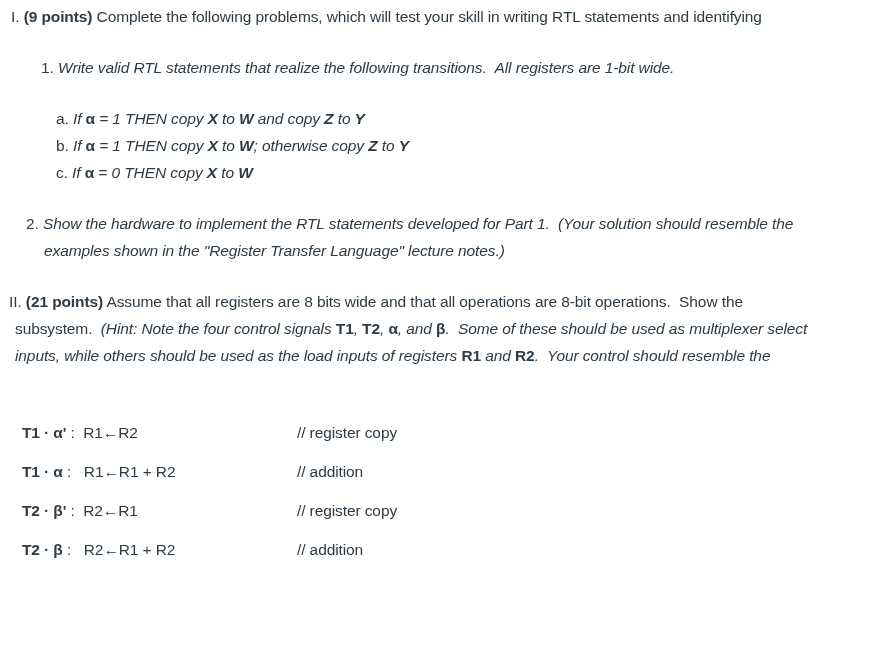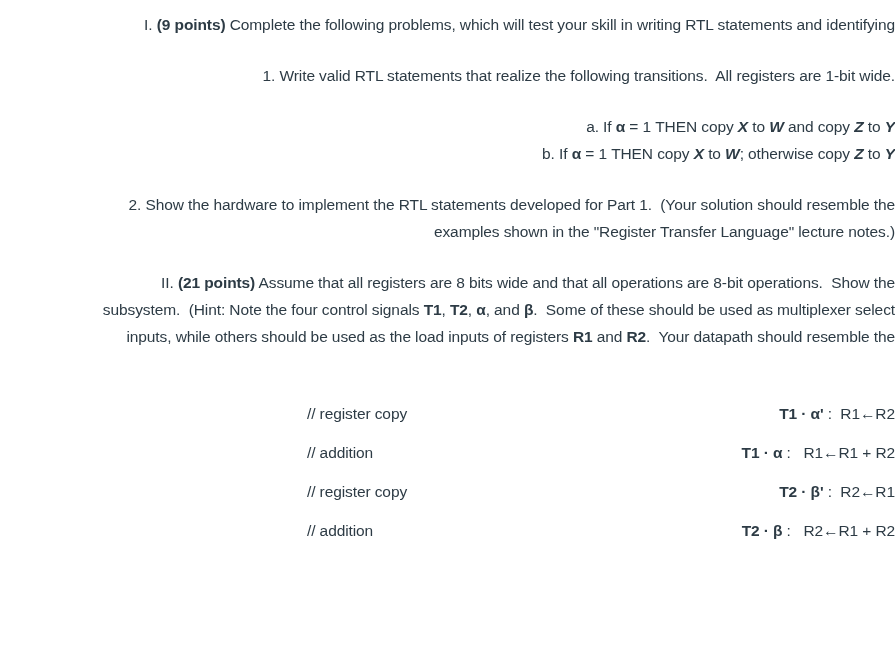--- a/index.html
+++ b/index.html
@@ -10,81 +10,81 @@
   body {
     width: 895px;
     height: 665px;
     overflow: hidden;
     font-family: "Liberation Sans", "DejaVu Sans", sans-serif;
     font-size: 15.5px;
     letter-spacing: -0.1px;
     color: #2D3B45;
   }
   #doc {
-    padding-top: 11px;
-    text-align: right;
+    padding-top: 3px;
   }
   .block { margin-top: 24px; }
   .block:first-child { margin-top: 0; }
   .block.kind-rtl { margin-top: 50px; }
 
   .line {
     line-height: 27px;
     white-space: pre;
     position: relative;
   }
   .kind-rtl .line { margin-bottom: 12px; }
   .kind-rtl .line:last-child { margin-bottom: 0; }
 
   .seg { white-space: pre; }
   .s-r { font-weight: normal; font-style: normal; }
   .s-b { font-weight: bold;   font-style: normal; }
-  .s-i { font-weight: normal; }
+  .s-i { font-weight: normal; font-style: italic; }
   .s-bi{ font-weight: bold;   font-style: italic; }
 
   
   .ind-i1-first { margin-left: 11px; }
   .ind-i2-first { margin-left: 9px; }
   .ind-i-wrap   { margin-left: 15px; }
   .ind-n1-first { margin-left: 41px; }
   .ind-n2-first { margin-left: 26px; }
   .ind-n-wrap   { margin-left: 44px; }
   .ind-alpha    { margin-left: 56px; }
   .ind-rtl      { margin-left: 22px; }
 
   .comment {
     position: absolute;
-    left: 285px; 
+    left: 275px; 
     top: 0;
     font-weight: normal;
     font-style: normal;
   }
 </style>
 </head>
 <body style="background: rgb(255, 255, 255); color: rgb(45, 59, 69);">
 
 <main id="doc">
     <section class="block kind-para">
       <div class="line ind-i1-first"><span class="seg s-r">I. </span><span class="seg s-b">(9 points)</span><span class="seg s-r"> Complete the following problems, which will test your skill in writing RTL statements and identifying</span></div>
     </section>
     <section class="block kind-para">
       <div class="line ind-n1-first"><span class="seg s-r">1. </span><span class="seg s-i">Write valid RTL statements that realize the following transitions.  All registers are 1-bit wide.</span></div>
     </section>
     <section class="block kind-para">
       <div class="line ind-alpha"><span class="seg s-r">a. </span><span class="seg s-i">If </span><span class="seg s-b">α</span><span class="seg s-i"> = 1 THEN copy </span><span class="seg s-bi">X</span><span class="seg s-i"> to </span><span class="seg s-bi">W</span><span class="seg s-i"> and copy </span><span class="seg s-bi">Z</span><span class="seg s-i"> to </span><span class="seg s-bi">Y</span></div>
       <div class="line ind-alpha"><span class="seg s-r">b. </span><span class="seg s-i">If </span><span class="seg s-b">α</span><span class="seg s-i"> = 1 THEN copy </span><span class="seg s-bi">X</span><span class="seg s-i"> to </span><span class="seg s-bi">W</span><span class="seg s-i">; otherwise copy </span><span class="seg s-bi">Z</span><span class="seg s-i"> to </span><span class="seg s-bi">Y</span></div>
+      <div class="line ind-alpha"><span class="seg s-r">c. </span><span class="seg s-i">If </span><span class="seg s-b">α</span><span class="seg s-i"> = 0 THEN copy </span><span class="seg s-bi">X</span><span class="seg s-i"> to </span><span class="seg s-bi">W</span></div>
     </section>
     <section class="block kind-para">
       <div class="line ind-n2-first"><span class="seg s-r">2. </span><span class="seg s-i">Show the hardware to implement the RTL statements developed for Part 1.  (Your solution should resemble the</span></div>
       <div class="line ind-n-wrap"><span class="seg s-i">examples shown in the "Register Transfer Language" lecture notes.)</span></div>
     </section>
     <section class="block kind-para">
       <div class="line ind-i2-first"><span class="seg s-r">II. </span><span class="seg s-b">(21 points)</span><span class="seg s-r"> Assume that all registers are 8 bits wide and that all operations are 8-bit operations.  Show the</span></div>
       <div class="line ind-i-wrap"><span class="seg s-r">subsystem.  </span><span class="seg s-i">(Hint: Note the four control signals </span><span class="seg s-b">T1</span><span class="seg s-i">, </span><span class="seg s-b">T2</span><span class="seg s-i">, </span><span class="seg s-b">α</span><span class="seg s-i">, and </span><span class="seg s-b">β</span><span class="seg s-i">.  Some of these should be used as multiplexer select</span></div>
-      <div class="line ind-i-wrap"><span class="seg s-i">inputs, while others should be used as the load inputs of registers </span><span class="seg s-b">R1</span><span class="seg s-i"> and </span><span class="seg s-b">R2</span><span class="seg s-i">.  Your datapath should resemble the</span></div>
+      <div class="line ind-i-wrap"><span class="seg s-i">inputs, while others should be used as the load inputs of registers </span><span class="seg s-b">R1</span><span class="seg s-i"> and </span><span class="seg s-b">R2</span><span class="seg s-i">.  Your control should resemble the</span></div>
     </section>
     <section class="block kind-rtl">
       <div class="line ind-rtl"><span class="seg s-b">T1 · α'</span><span class="seg s-r"> :  R1←R2</span><span class="comment">// register copy</span></div>
       <div class="line ind-rtl"><span class="seg s-b">T1 · α</span><span class="seg s-r"> :   R1←R1 + R2</span><span class="comment">// addition</span></div>
       <div class="line ind-rtl"><span class="seg s-b">T2 · β'</span><span class="seg s-r"> :  R2←R1</span><span class="comment">// register copy</span></div>
       <div class="line ind-rtl"><span class="seg s-b">T2 · β</span><span class="seg s-r"> :   R2←R1 + R2</span><span class="comment">// addition</span></div>
     </section>
   </main>
 
 </body></html>

